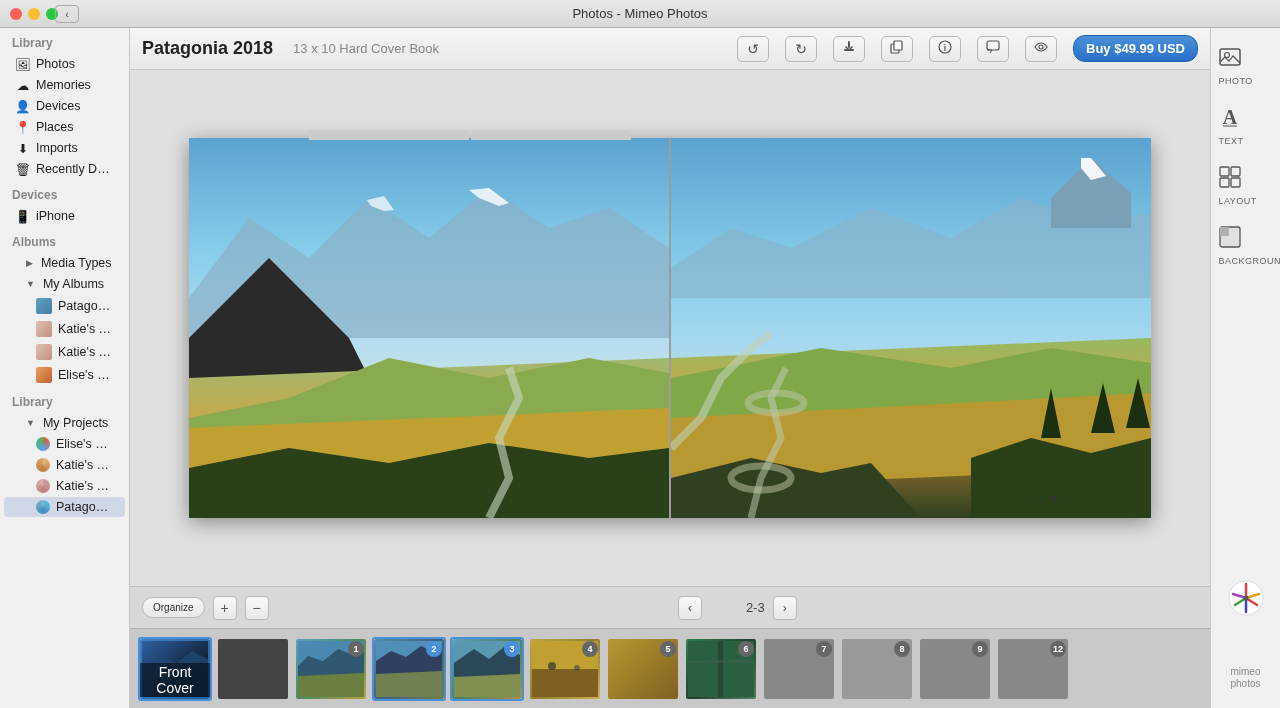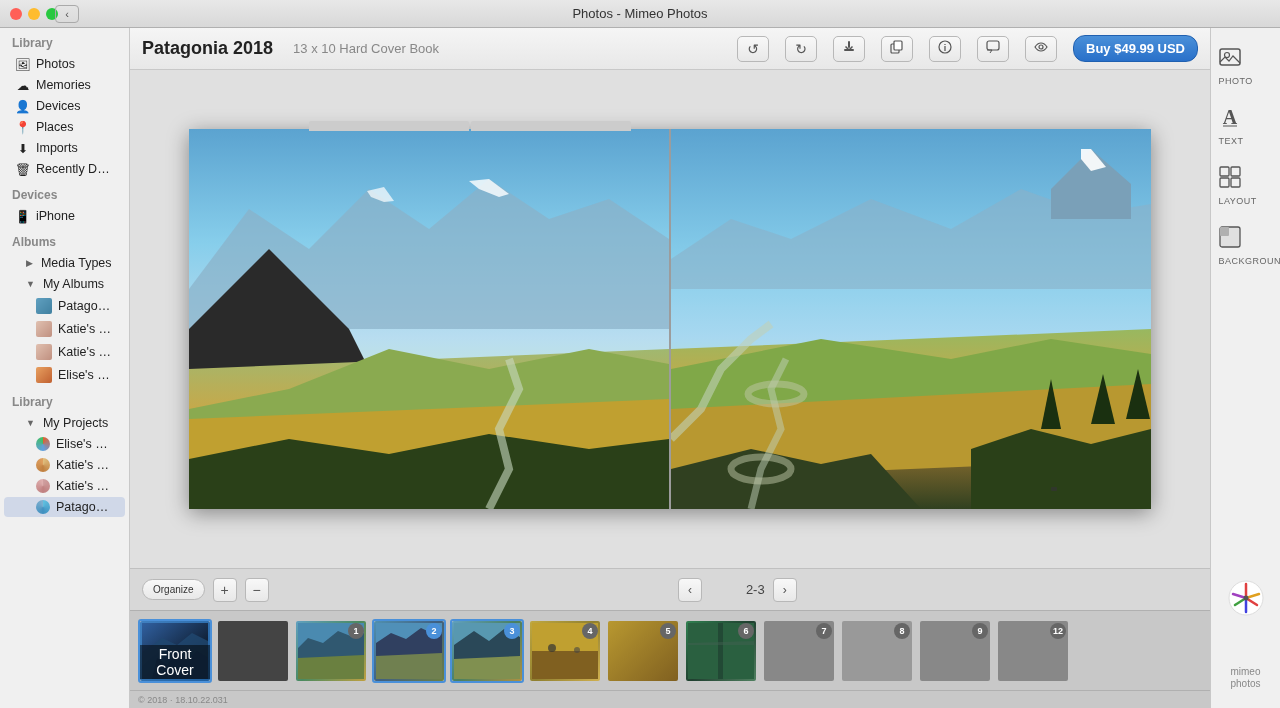--- a/index.html
+++ b/index.html
@@ -568,23 +568,20 @@
         </div>
       </div>
       <div class="thumb-item">
         <div class="thumb-inner t-gray">
           <div class="thumb-number-gray">12</div>
         </div>
       </div>
 
     </div>
 
-    <div style="height: 18px; background: #c8c8c8; border-top: 1px solid #b0b0b0; display: flex; align-items: center; padding: 0 8px;">
-      <span style="font-size: 9px; color: #888;">© 2018 · 18.10.22.031</span>
-    </div>
 
   </div>
 
   <div class="right-panel">
     <div class="panel-item">
       <span class="panel-icon">
         <svg width="22" height="22" viewBox="0 0 22 22">
             <rect x="1" y="3" width="20" height="16" rx="2" stroke="#555" stroke-width="1.5" fill="none"></rect>
             <circle cx="8" cy="9" r="2.5" stroke="#555" stroke-width="1.2" fill="none"></circle>
             <path d="M1 16L6 11L10 15L14 10L21 17" stroke="#555" stroke-width="1.2" fill="none"></path>

